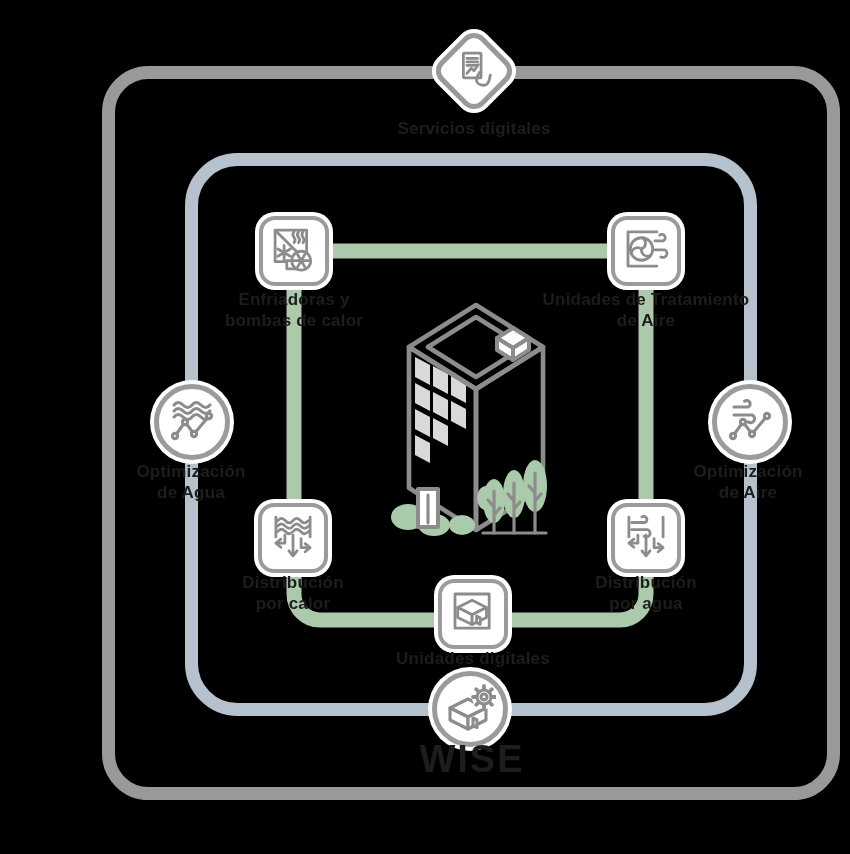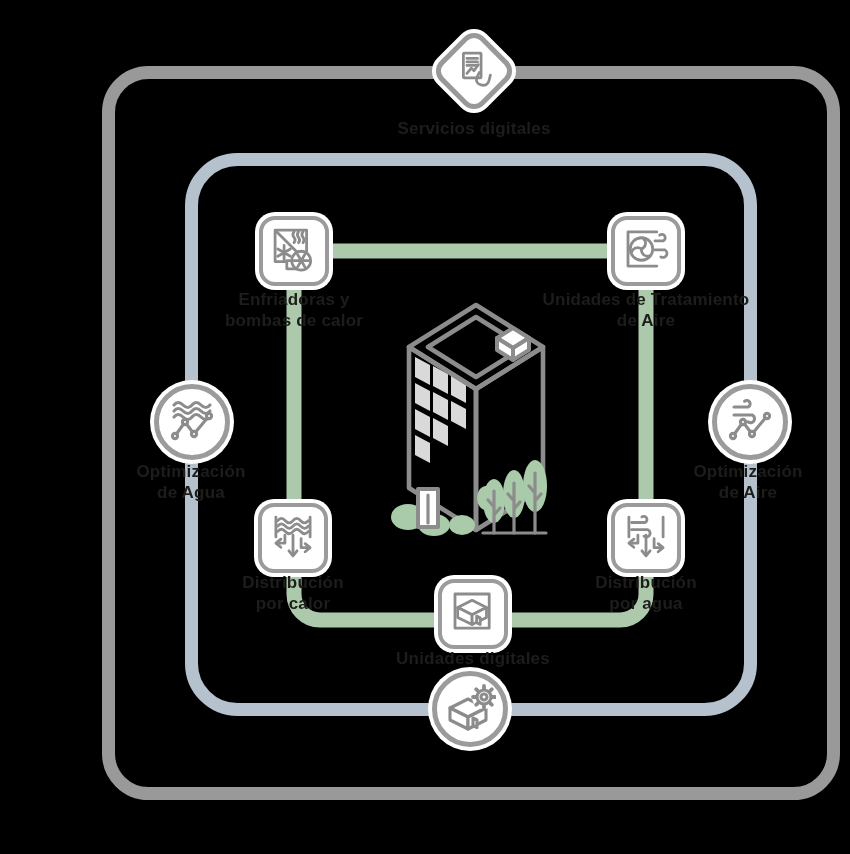--- a/index.html
+++ b/index.html
@@ -264,14 +264,17 @@
   <div class="lbl" style="left:-25px;top:461px;">
     <span class="line">Optimización</span>
     <span class="line">de Agua</span>
   </div>
 
   <div class="lbl" style="left:532px;top:461px;">
     <span class="line">Optimización</span>
     <span class="line">de Aire</span>
   </div>
 
+  <div class="lbl lbl-wise" style="left:256px;top:740px;">
+    <span class="line">WISE</span>
+  </div>
 
 </div>
 
 </body></html>

